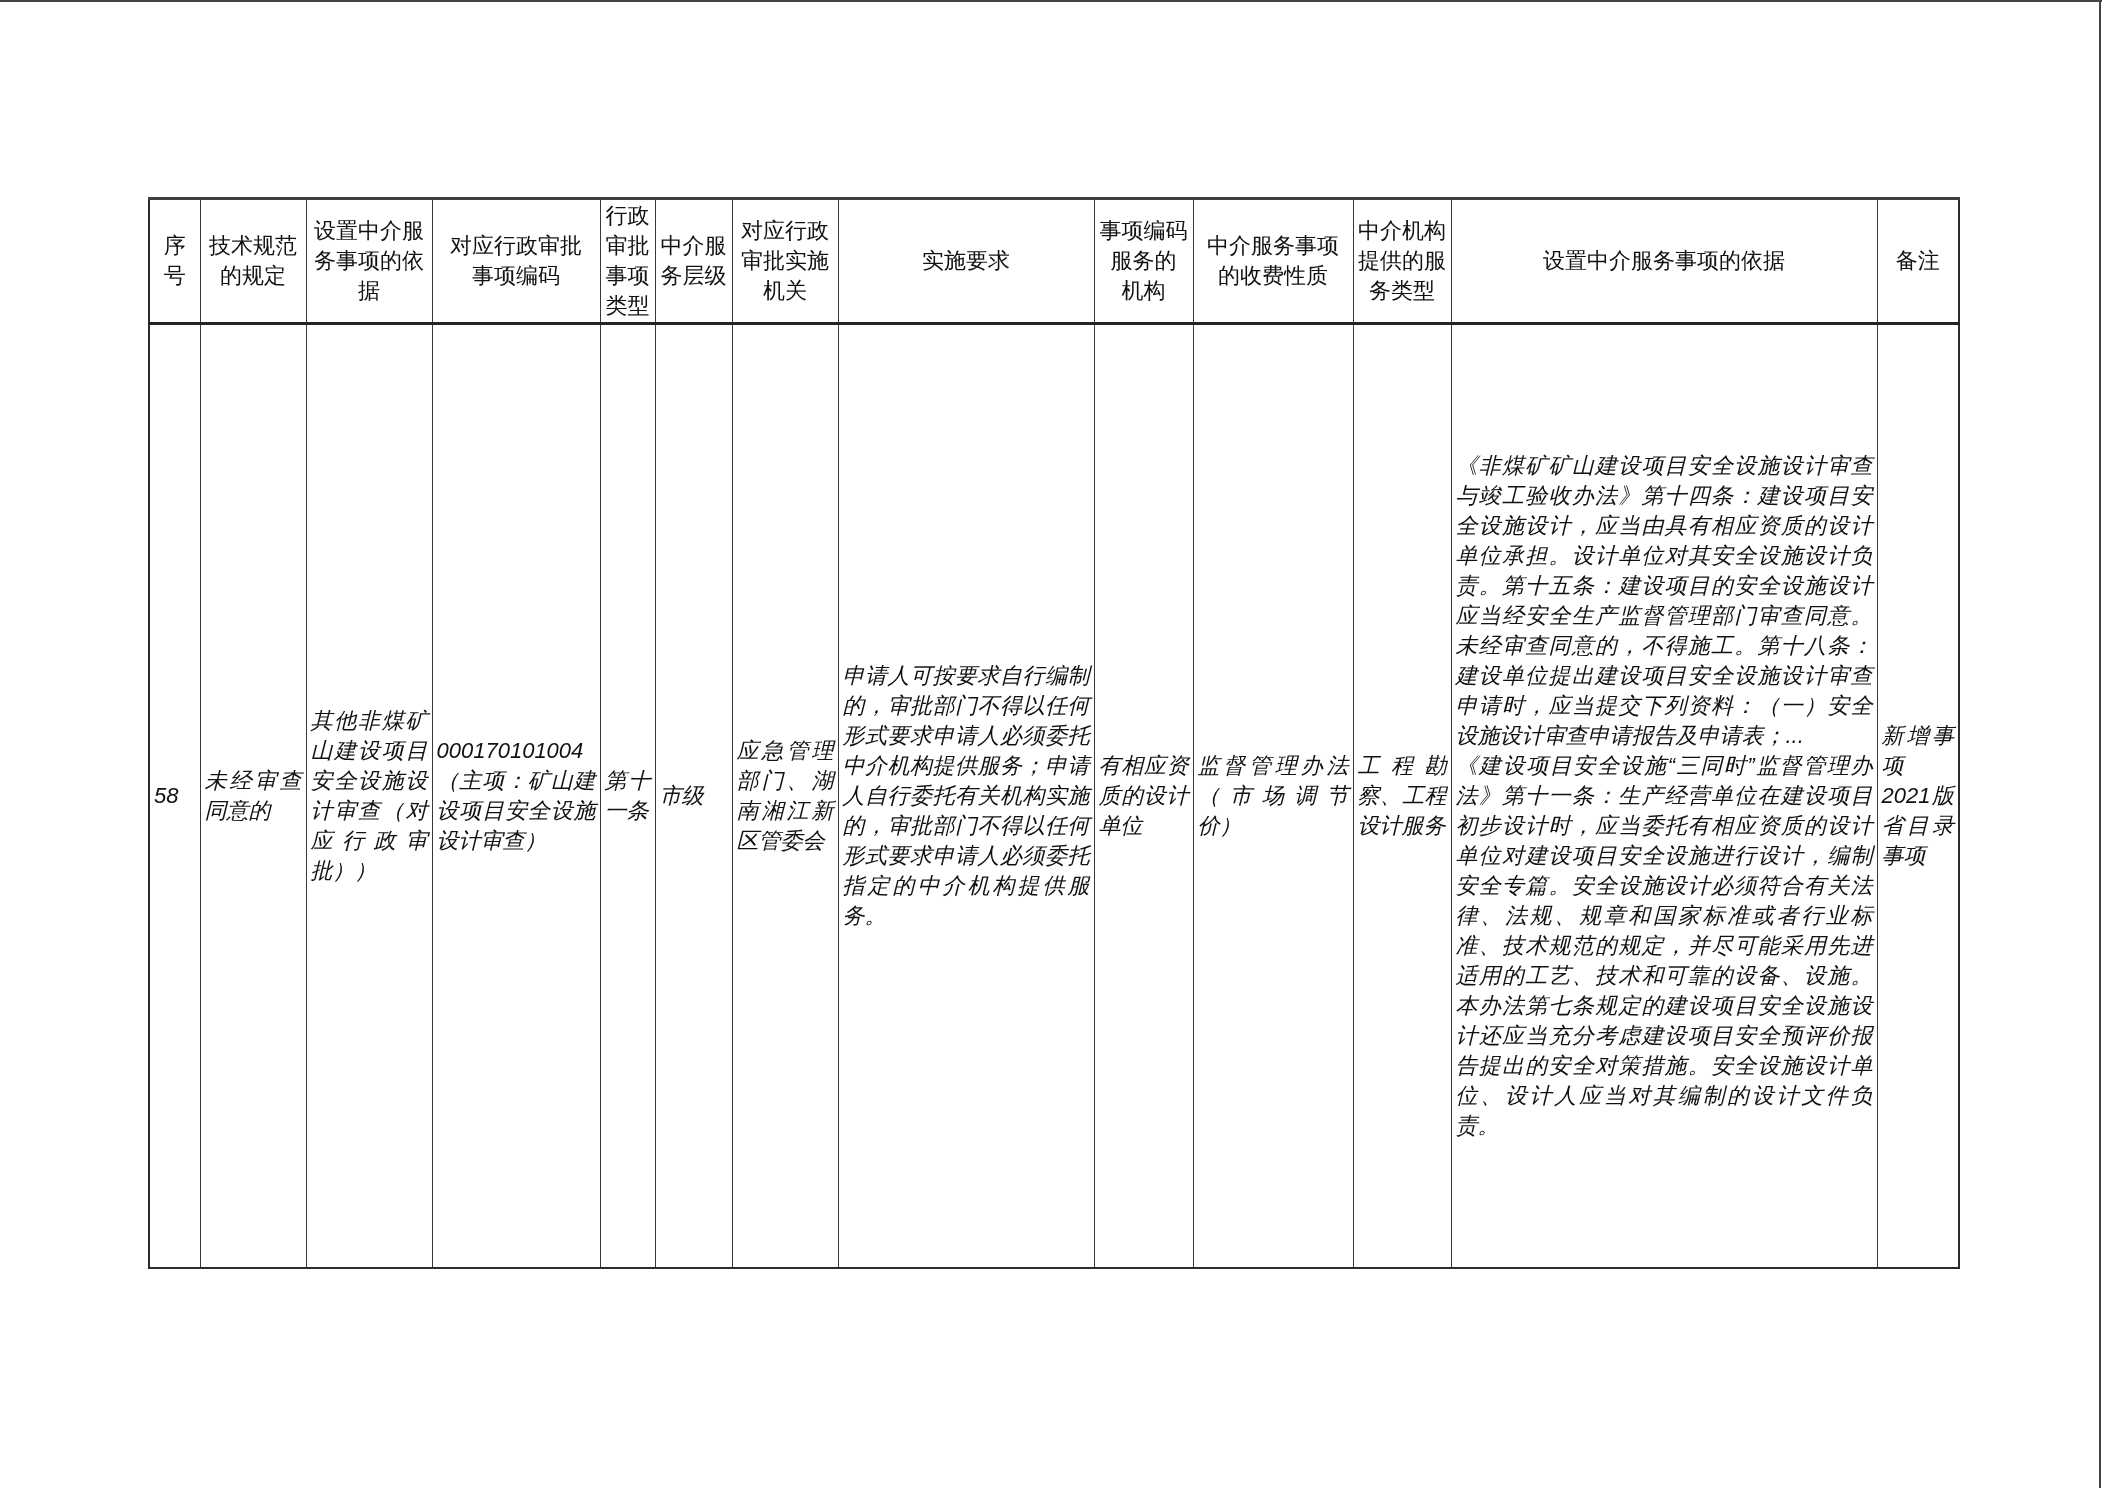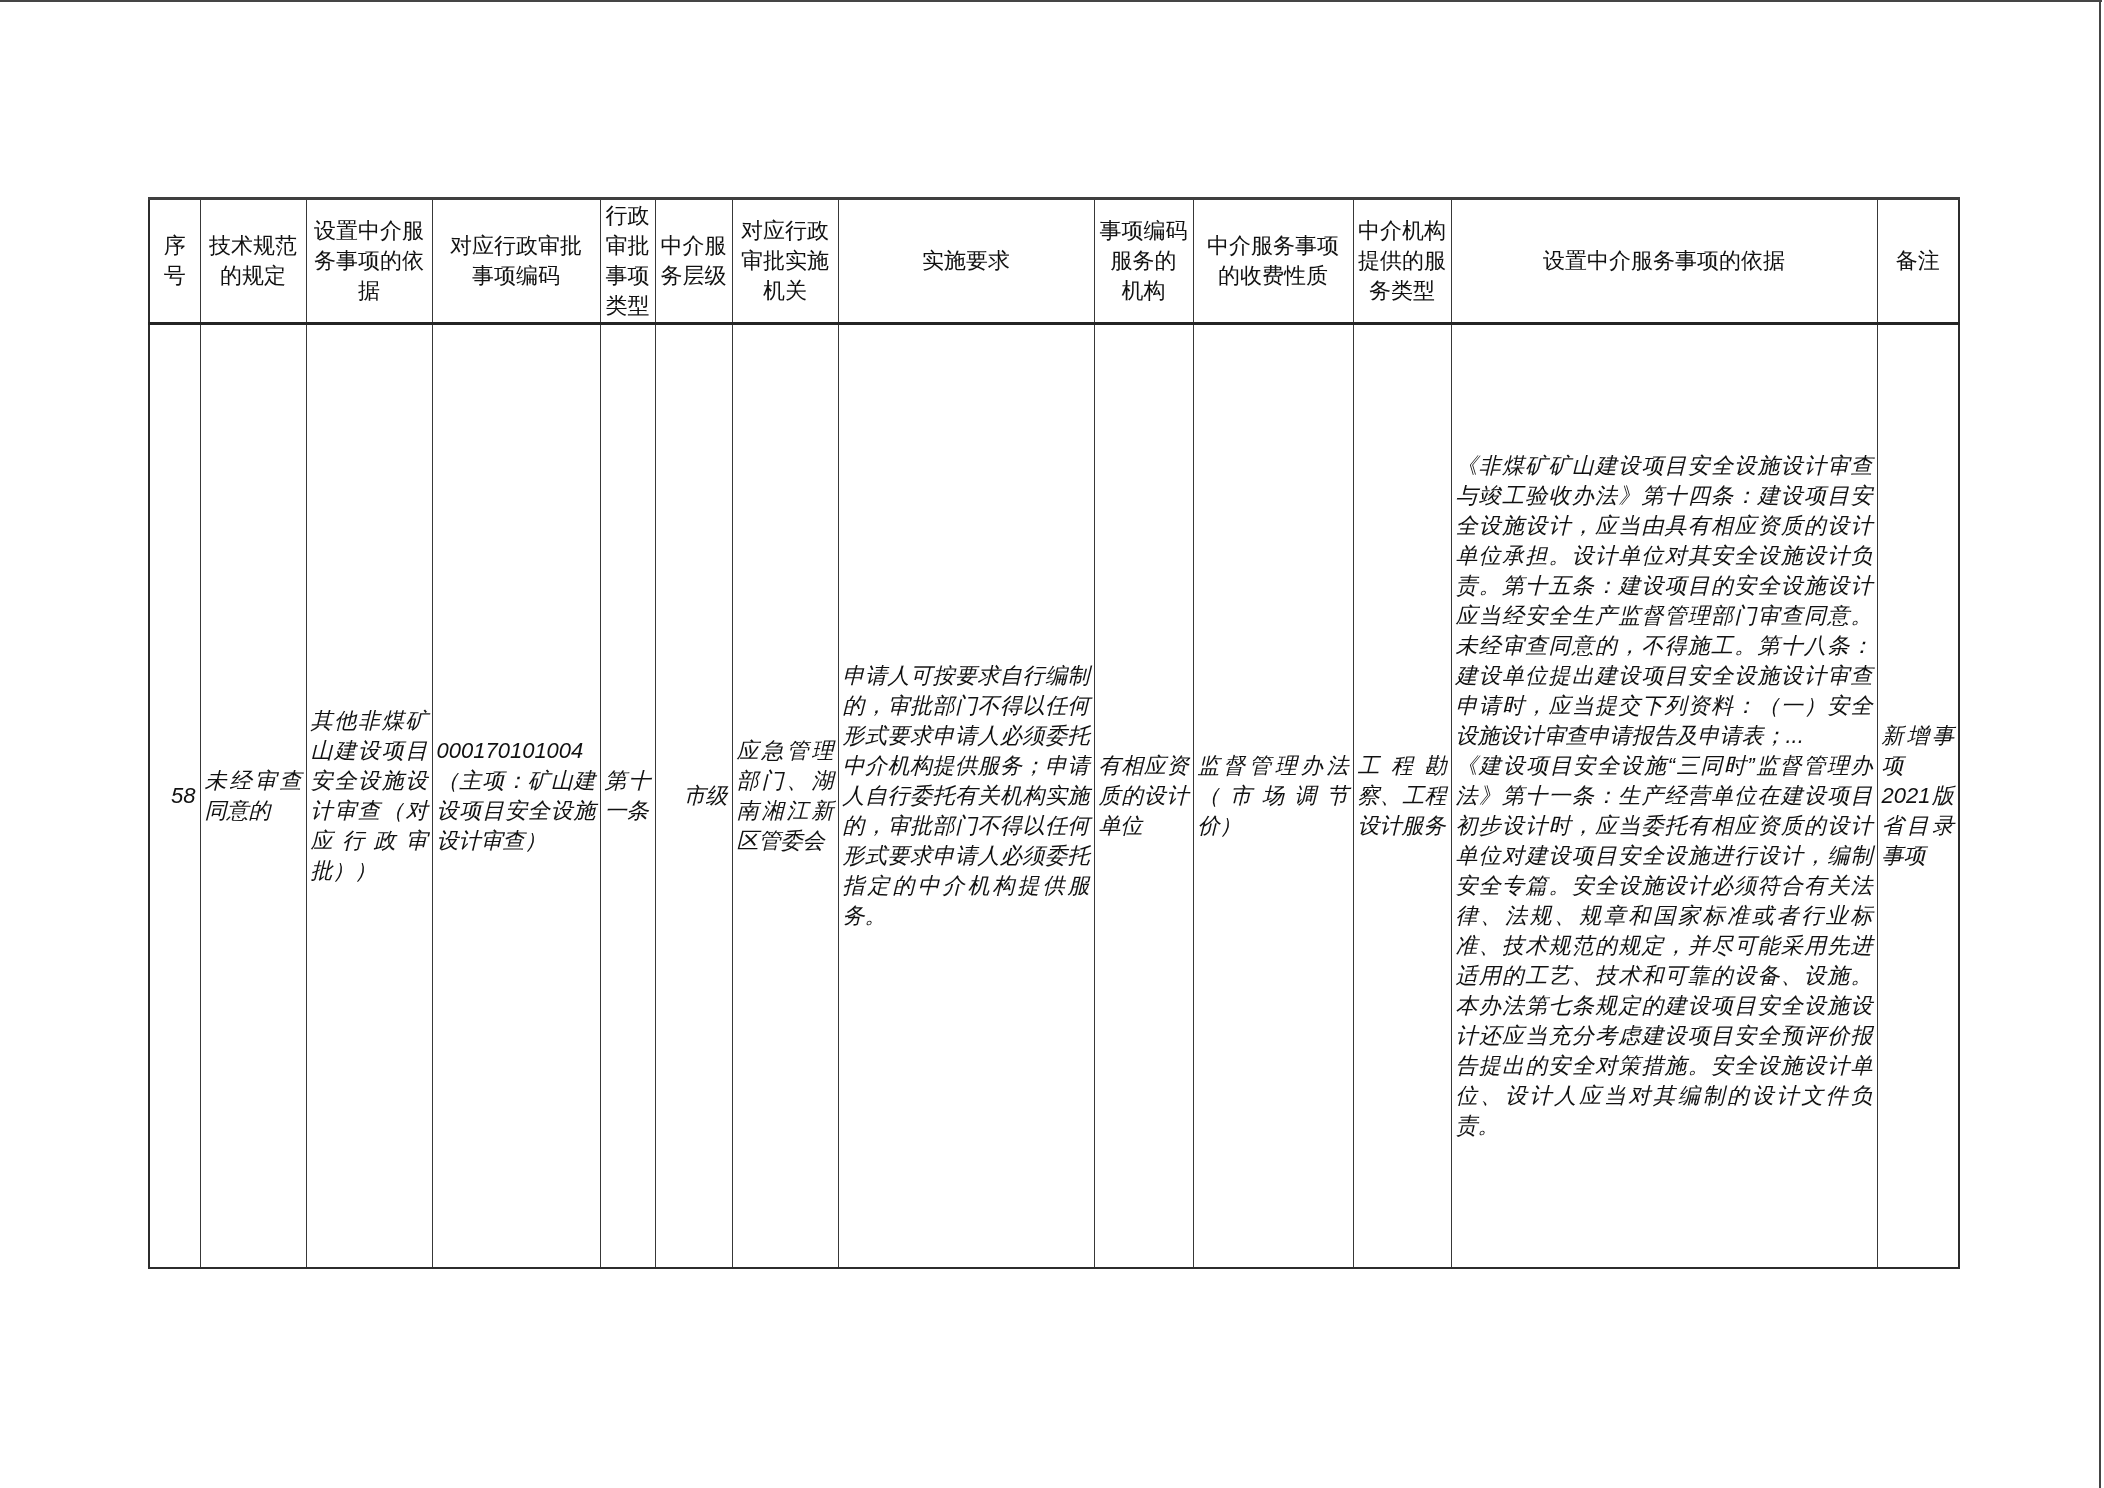--- a/index.html
+++ b/index.html
@@ -52,21 +52,21 @@
   .catalog tbody tr { height: 944px; }
   .catalog thead th {
     text-align: center;
     border-bottom: 3px solid #242424;
   }
   .catalog td {
     text-align: justify;
     text-justify: inter-character;
     font-style: italic;
   }
-  .catalog td.center { text-align: right; }
+  .catalog td.center { text-align: left; }
 </style>
 </head>
 <body>
 
 <div class="sheet">
   <div class="page-edge-top"></div>
   <div class="page-edge-right"></div>
 
   <table class="catalog">
     <colgroup>

